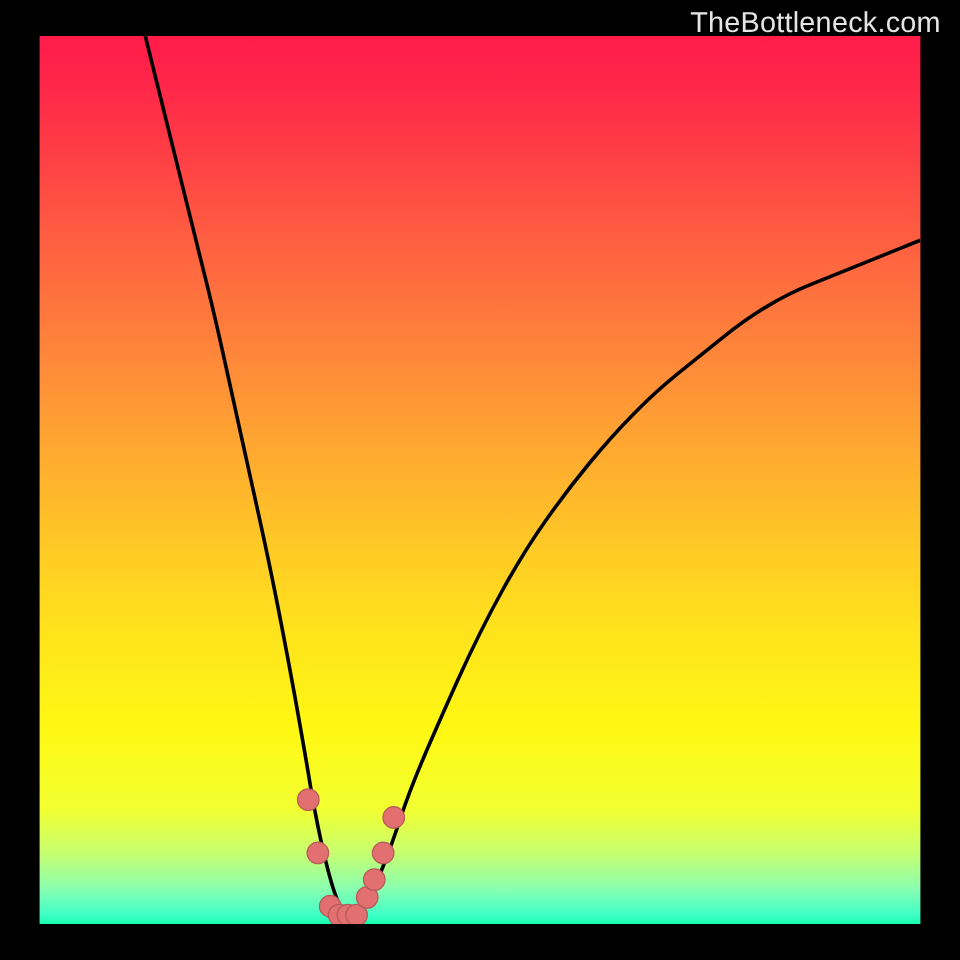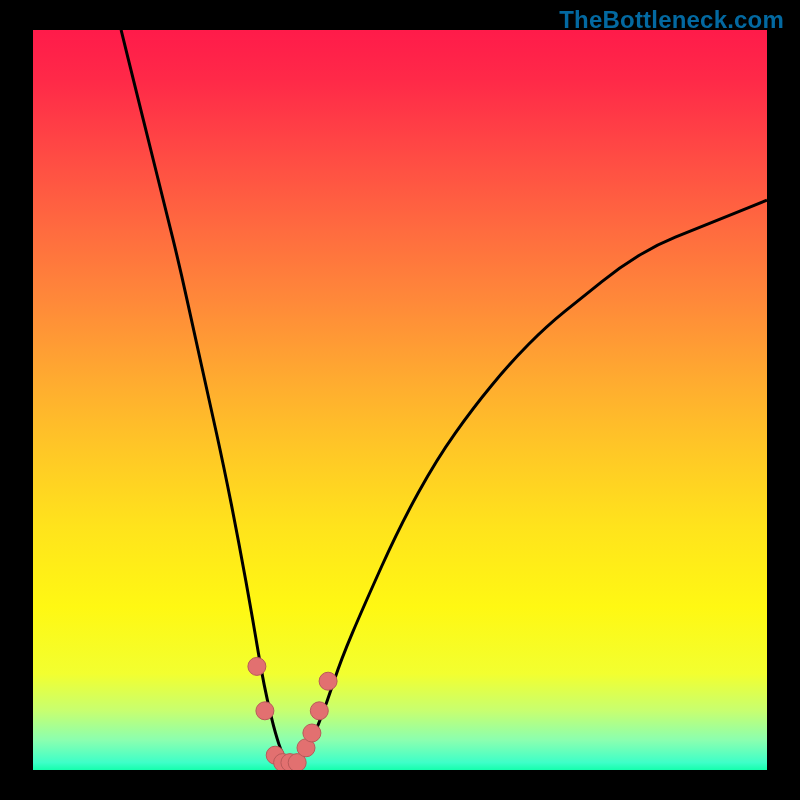--- a/index.html
+++ b/index.html
@@ -31,23 +31,23 @@
       #c7ff70 92%,
       #8affb0 96%,
       #3effc8 99%,
       #15ffad 100%
     );
   }
   .watermark {
     position: absolute;
     top: 6px;
     right: 16px;
-    color: #0369a1;
+    color: #e5e5e5;
     font-size: 24px;
-    font-weight: 700;
+    font-weight: 400;
     letter-spacing: 0.2px;
     user-select: none;
   }
   svg.curve {
     position: absolute;
     left: 0;
     top: 0;
     width: 734px;
     height: 740px;
   }

